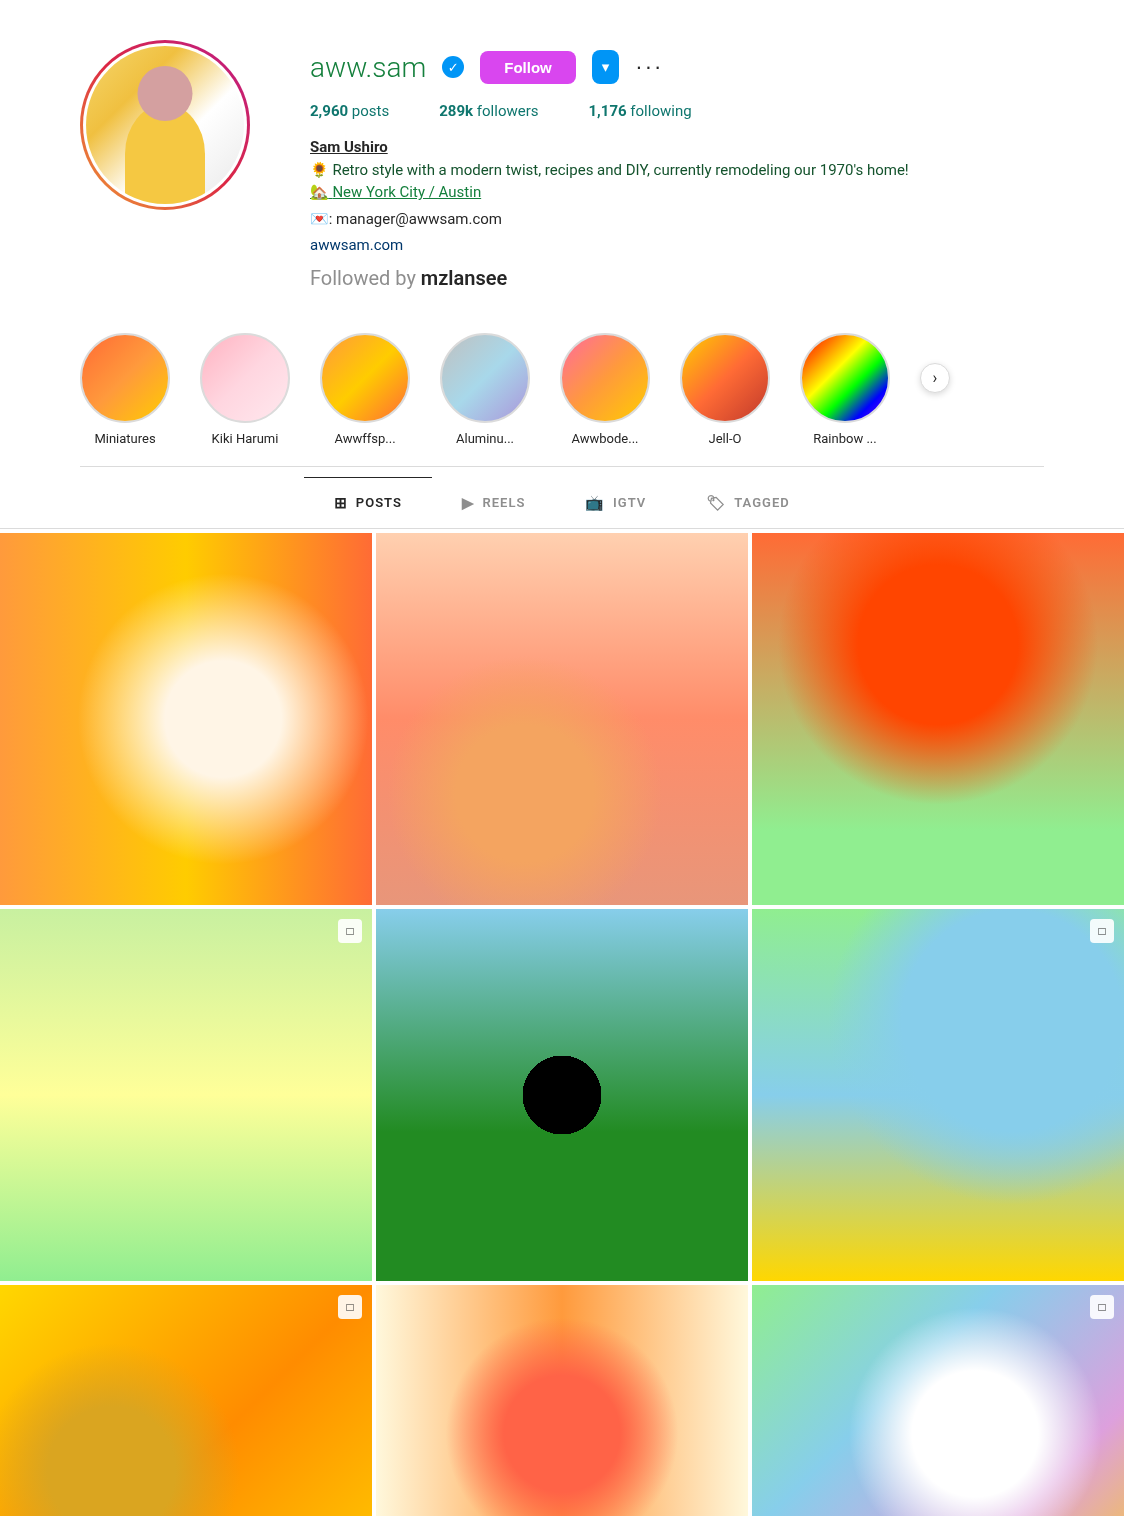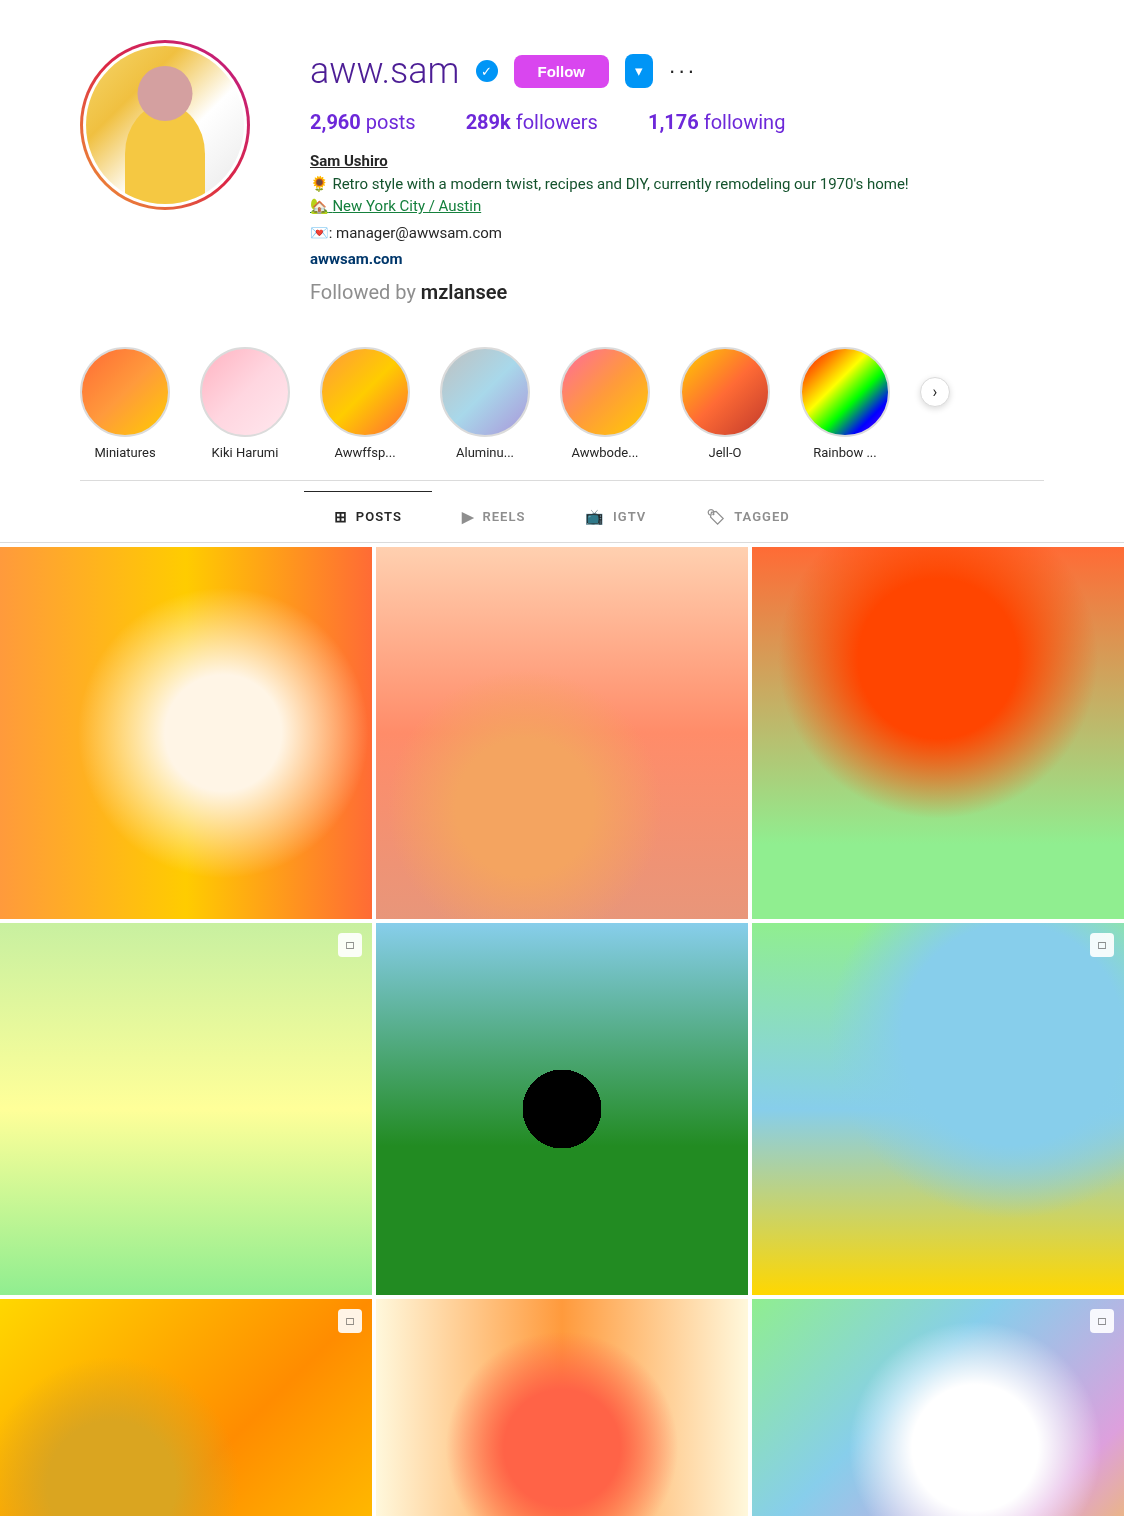--- a/index.html
+++ b/index.html
@@ -82,23 +82,23 @@
     }
 
     .profile-top-row {
       display: flex;
       align-items: center;
       gap: 16px;
       margin-bottom: 18px;
     }
 
     .username {
-      font-size: 36px;
+      font-size: 28px;
       font-weight: 300;
-      color: #4c1d95;
+      color: #15803d;
     }
 
     .verified-badge {
       width: 22px;
       height: 22px;
       background: #0095f6;
       border-radius: 50%;
       display: flex;
       align-items: center;
       justify-content: center;
@@ -138,22 +138,22 @@
       letter-spacing: 2px;
     }
 
     .stats-row {
       display: flex;
       gap: 50px;
       margin-bottom: 16px;
     }
 
     .stat {
-      font-size: 20px;
-      color: #6d28d9;
+      font-size: 15px;
+      color: #0f766e;
     }
 
     .stat-count {
       font-weight: 700;
     }
 
     .bio-section {
       font-size: 15px;
       line-height: 1.5;
     }
@@ -173,21 +173,21 @@
       text-decoration: underline;
     }
 
     .bio-email {
       color: #262626;
       margin-bottom: 4px;
     }
 
     .bio-link {
       color: #00376b;
-      font-weight: 700;
+      font-weight: 400;
       margin-bottom: 6px;
     }
 
     .followed-by {
       color: #8e8e8e;
       font-size: 20px;
     }
 
     .followed-by a {
       color: #262626;

